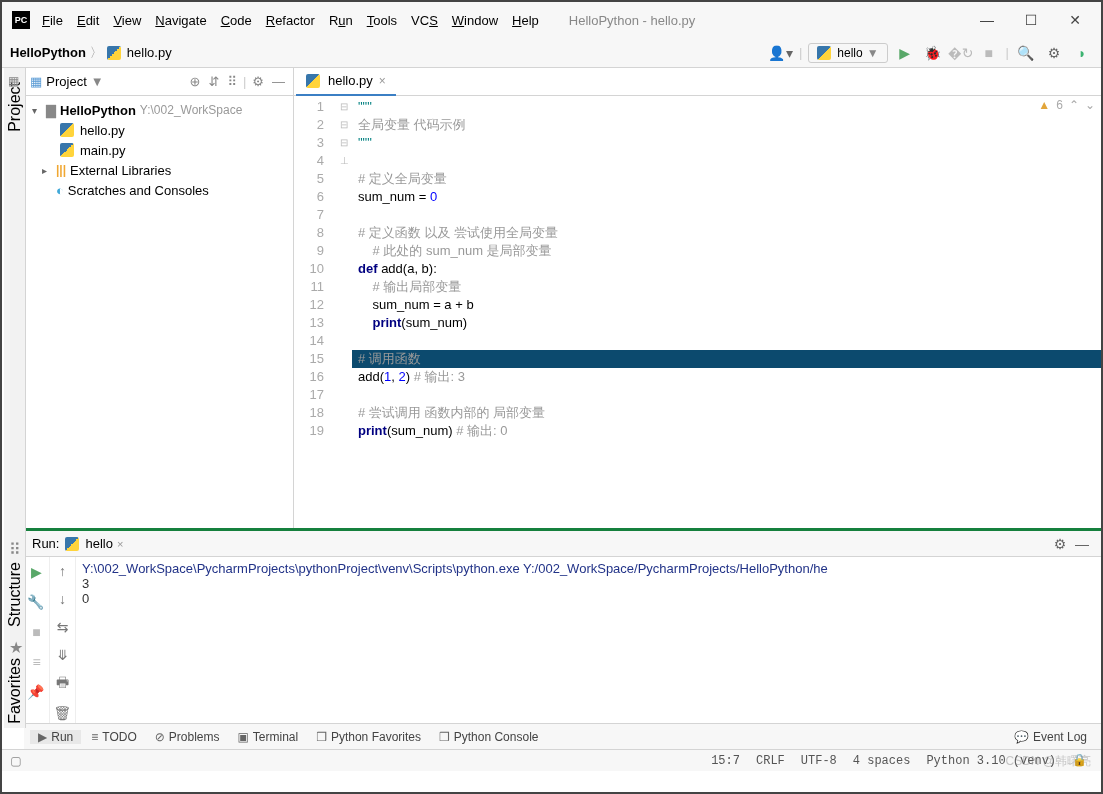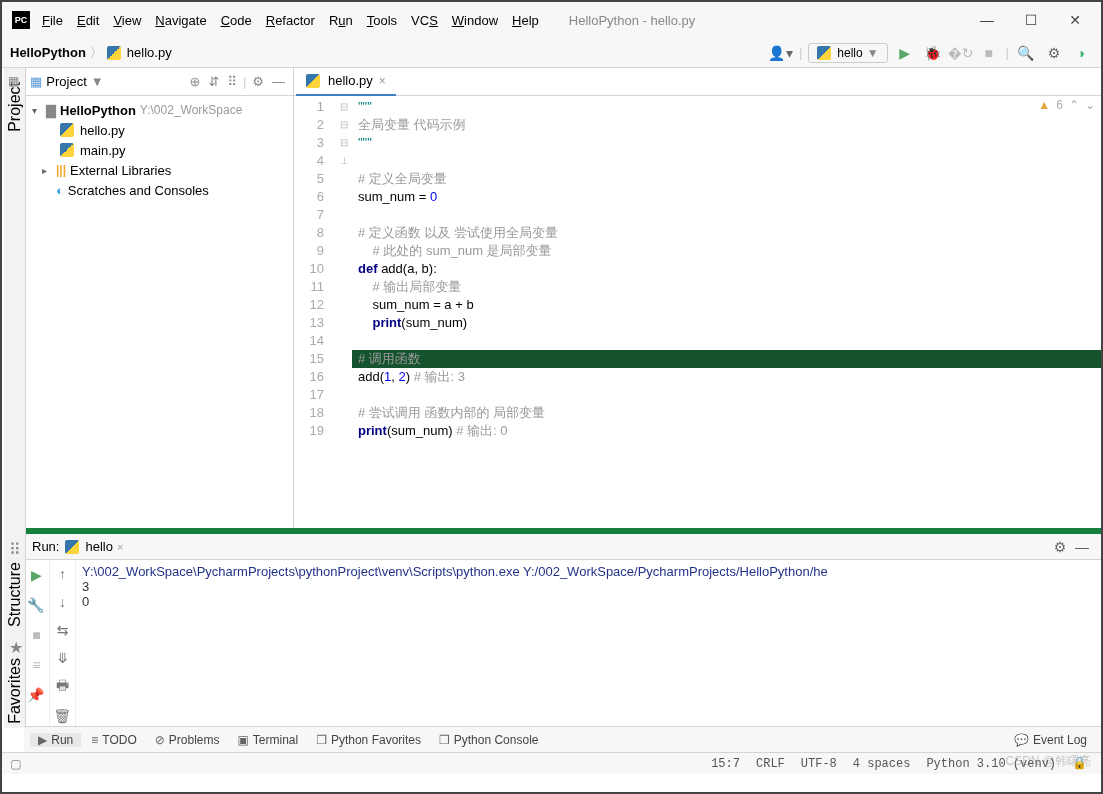--- a/index.html
+++ b/index.html
@@ -40,28 +40,28 @@
 .scratch-icon { color: #40a8d8; }
 .editor-area { flex: 1; display: flex; flex-direction: column; }
 .editor-tabs { height: 28px; display: flex; align-items: center; border-bottom: 1px solid #d4d4d4; padding-left: 2px; }
 .editor-tab { height: 28px; display: flex; align-items: center; gap: 6px; padding: 0 10px; border-bottom: 2px solid #3b7fc4; font-size: 13px; }
 .editor-tab .close-x { color: #999; font-size: 12px; cursor: pointer; }
 .editor-body { flex: 1; display: flex; font-family: "Consolas", "Courier New", monospace; font-size: 13px; position: relative; }
 .gutter { width: 46px; text-align: right; padding-right: 16px; color: #aaa; background: #fff; border-right: 0px; line-height: 18px; padding-top: 2px; }
 .fold-gutter { width: 12px; color: #aaa; line-height: 18px; padding-top: 2px; }
 .code-content { flex: 1; padding-top: 2px; line-height: 18px; position: relative; }
 .code-line { height: 18px; white-space: pre; padding-left: 6px; }
-.code-line.cursor-line { background: #14532d; }
+.code-line.cursor-line { background: #0c4a6e; }
 .str { color: #008080; }
 .cmt { color: #999; }
 .kw { color: #000080; font-weight: bold; }
 .num { color: #0000ff; }
 .editor-topright { position: absolute; top: 2px; right: 6px; font-size: 12px; color: #aaa; display: flex; align-items: center; gap: 6px; }
 .warn-tri { color: #e2a53a; }
-.run-panel { border-top: 6px solid #15803d; background: #fff; }
+.run-panel { border-top: 3px solid #15803d; background: #fff; }
 .run-header { height: 26px; display: flex; align-items: center; padding: 0 8px; font-size: 13px; border-bottom: 1px solid #d4d4d4; background: #f7f7f7; }
 .run-tab { display: flex; align-items: center; gap: 4px; padding: 0 6px; }
 .run-tab .close-x { color: #999; font-size: 11px; cursor: pointer; }
 .run-header .spacer { flex: 1; }
 .run-body { display: flex; height: 166px; }
 .run-left-tools { width: 26px; display: flex; flex-direction: column; align-items: center; padding-top: 4px; gap: 8px; border-right: 1px solid #eee; }
 .run-left-tools2 { width: 26px; display: flex; flex-direction: column; align-items: center; padding-top: 4px; gap: 8px; border-right: 1px solid #eee; }
 .run-out { flex: 1; padding: 4px 6px; font-family: Consolas, monospace; font-size: 13px; color: #333; overflow: hidden; }
 .run-out .path { color: #223388; }
 .bottom-bar { height: 26px; border-top: 1px solid #d4d4d4; background: #f7f7f7; display: flex; align-items: center; font-size: 12px; padding: 0 6px; gap: 2px; }

